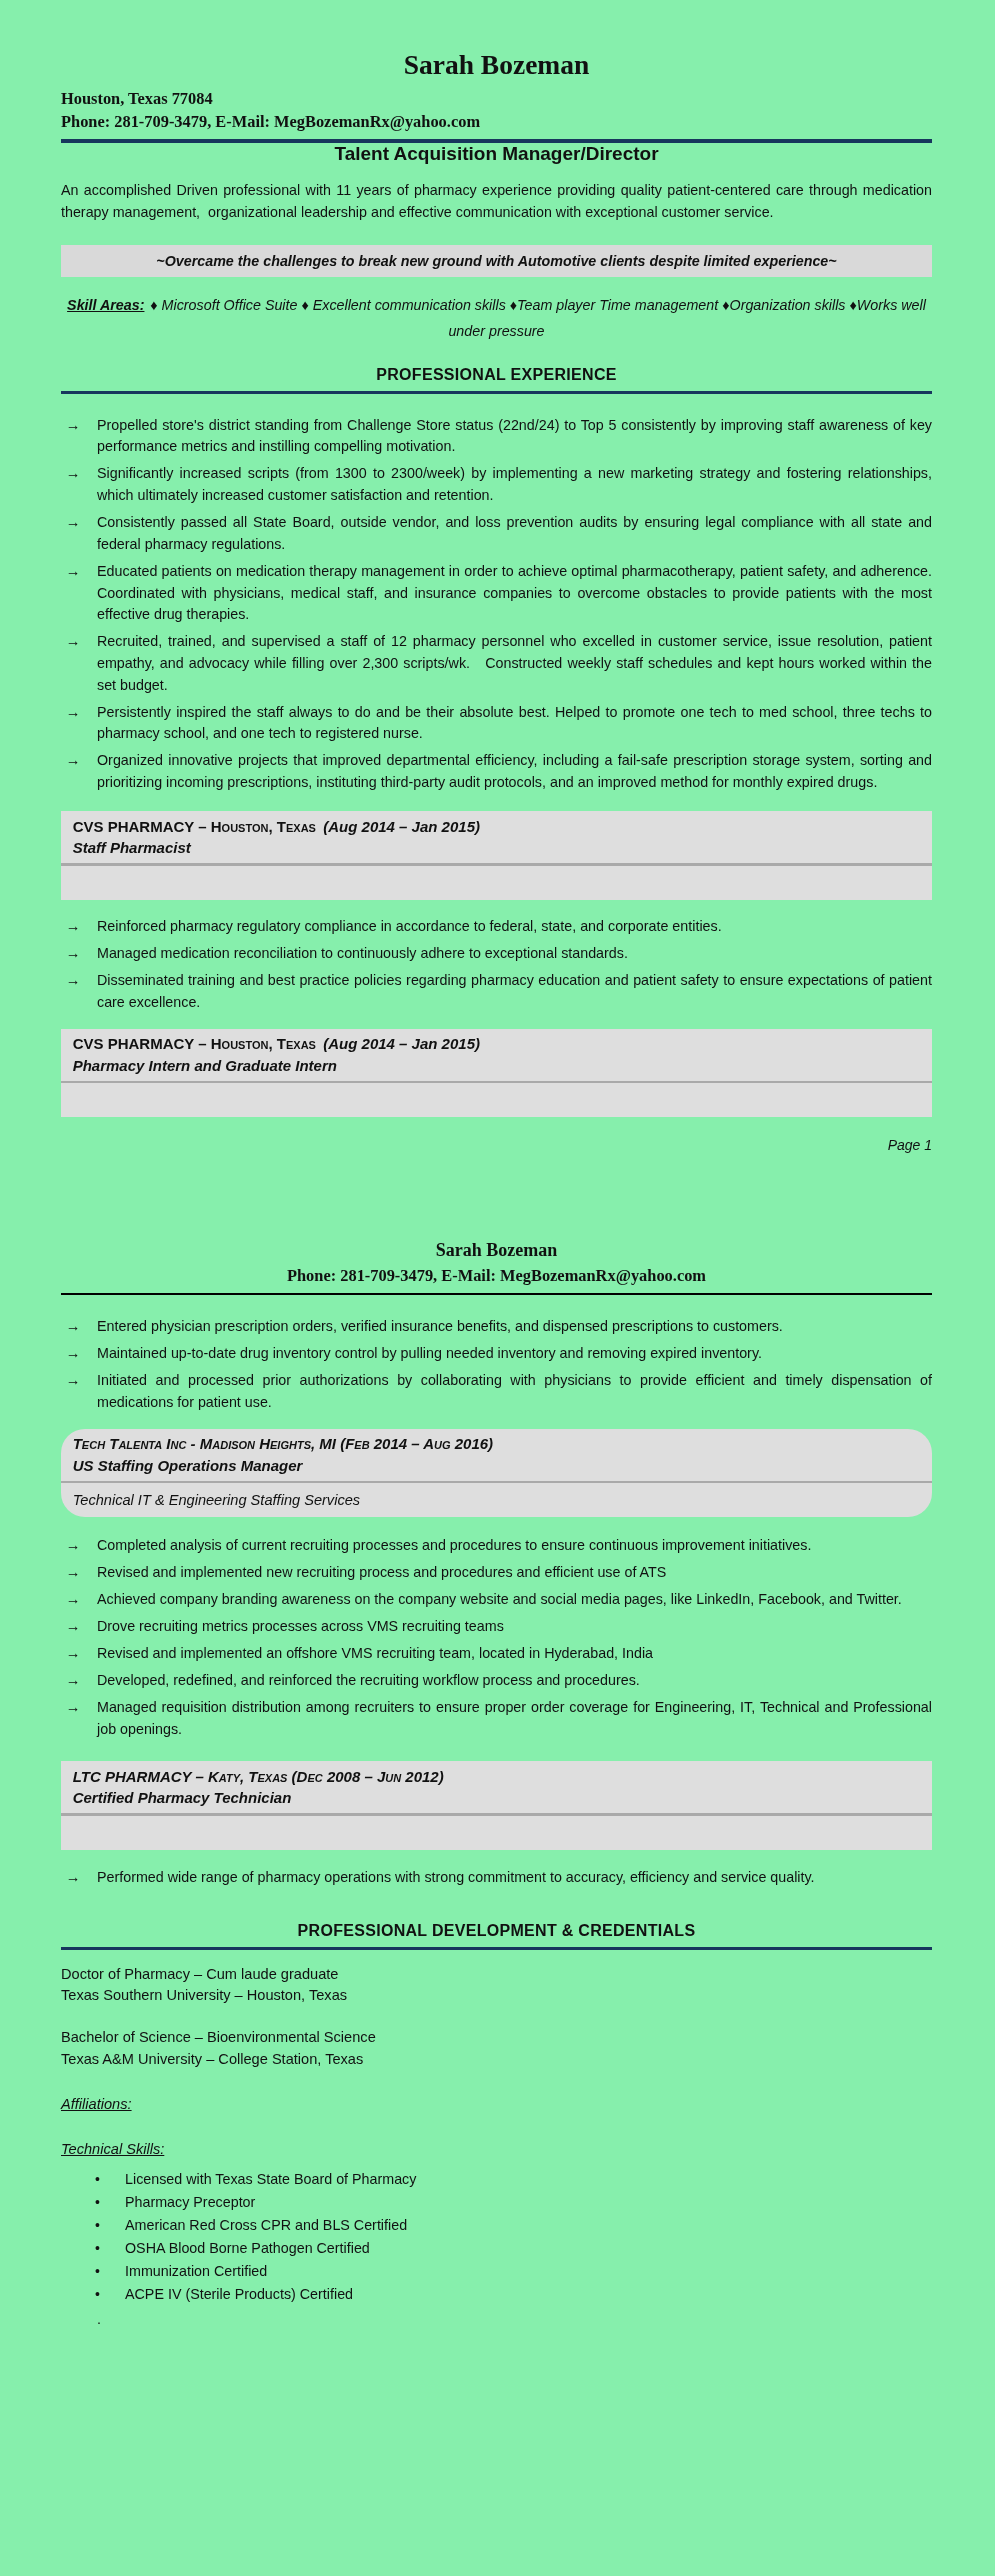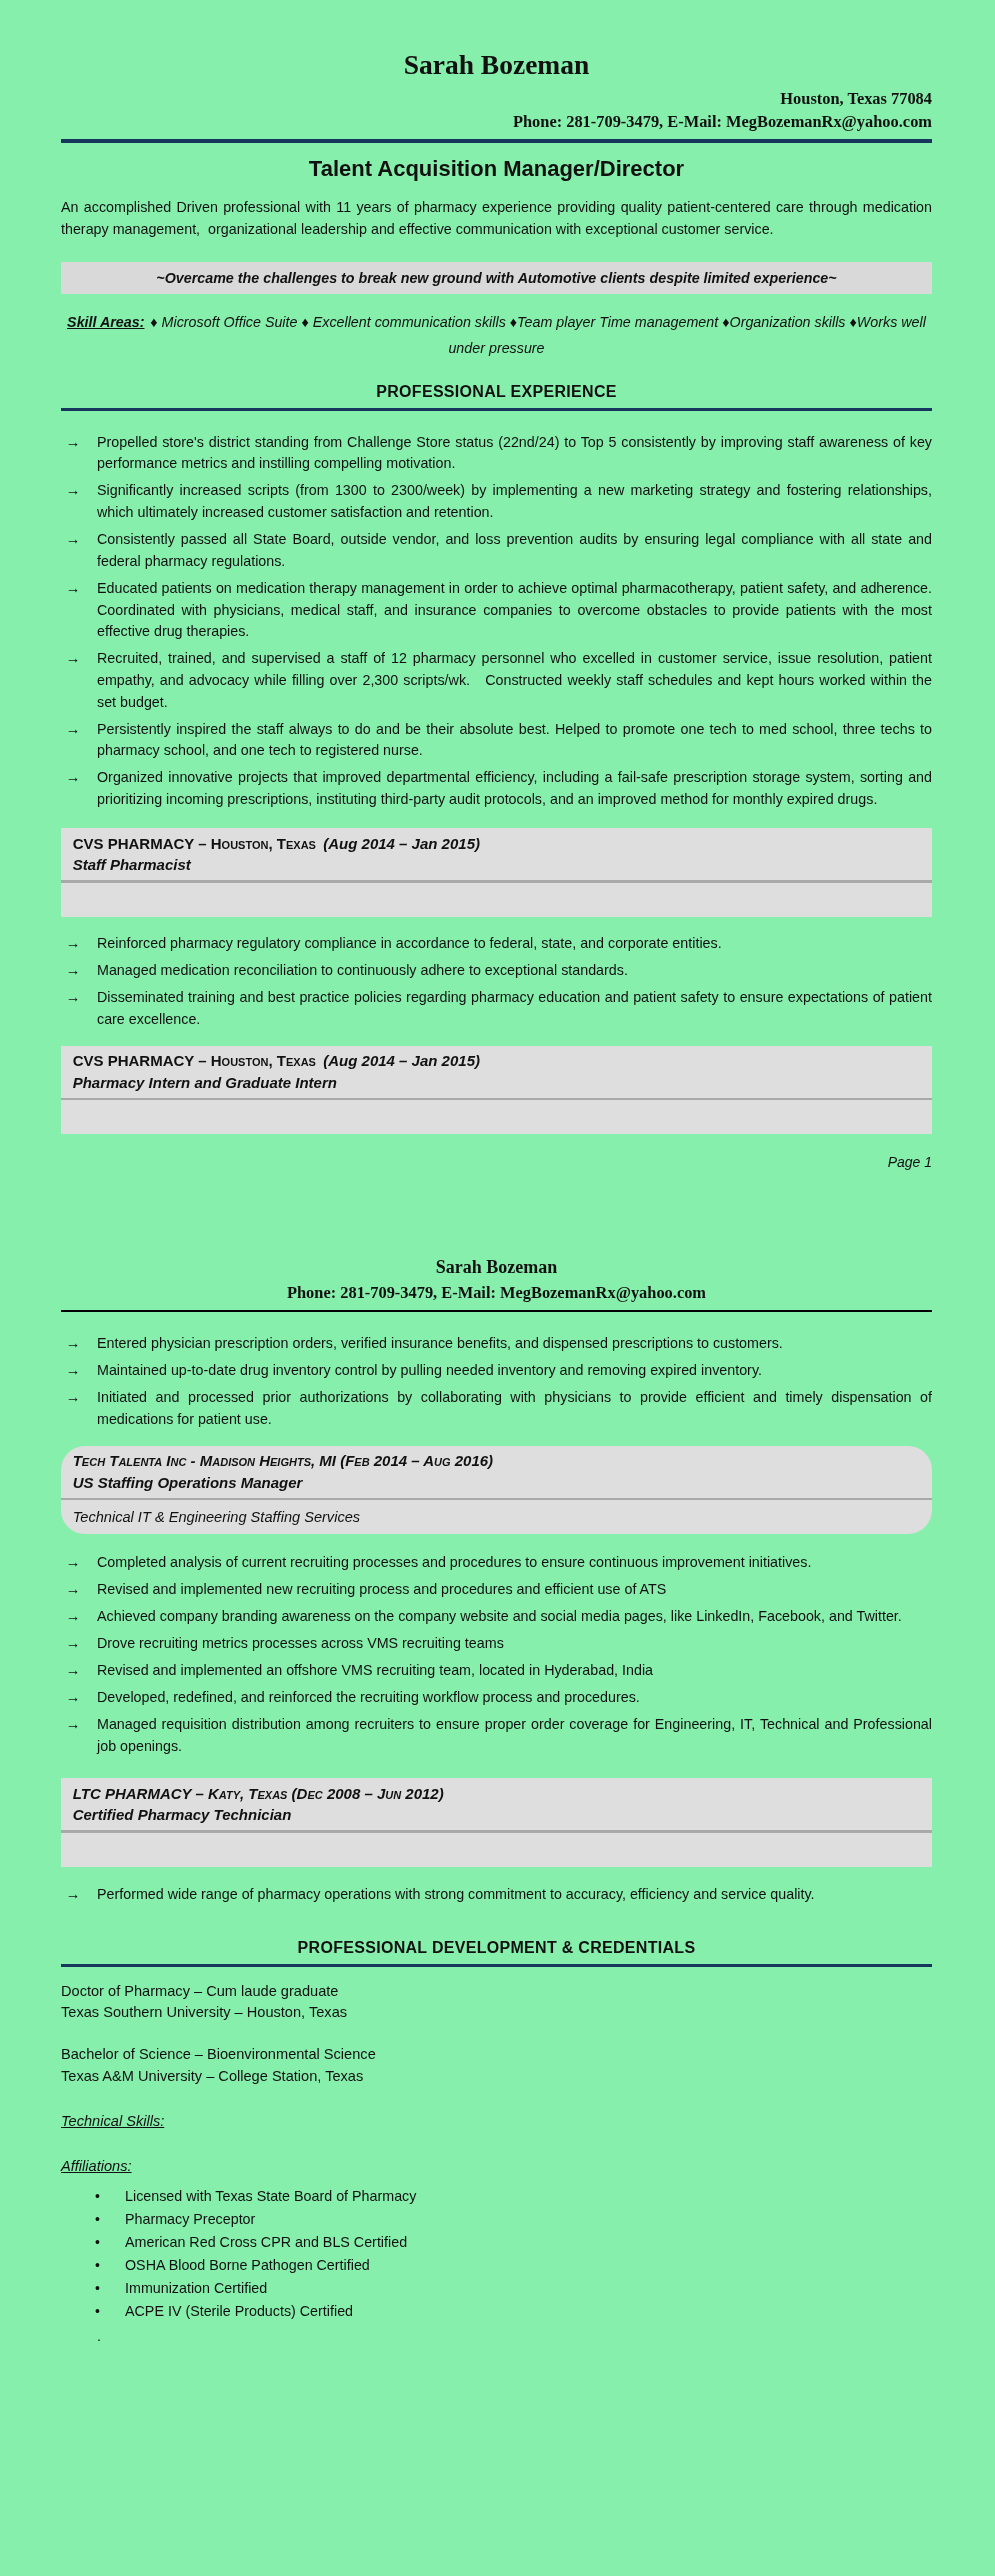--- a/index.html
+++ b/index.html
@@ -20,32 +20,31 @@
     font-family:"Liberation Serif", serif;
     font-weight:bold;
     font-size:27.5px;
     text-align:center;
     line-height:1.15;
   }
   .p1-address, .p1-contact {
     font-family:"Liberation Serif", serif;
     font-weight:bold;
     font-size:16.4px;
-    text-align:right;
+    text-align:left;
   }
   .p1-address { margin-top:8.2px; }
   .p1-contact { margin-top:3.5px; }
 
   .hr-navy { height:3.5px; background:#17365D; border:none; margin:7px 0 0 0; }
   .hr-navy.thin { height:2.9px; }
   .hr-black { height:2.9px; background:#000000; border:none; margin:7px 0 0 0; }
 
   .target {
-    margin-top:13px;
-    font-size:22px;
+    font-size:19px;
     font-weight:bold;
     text-align:center;
   }
   .summary {
     margin:15px 0 0 0;
     font-size:14.3px;
     line-height:21.7px;
     text-align:justify;
     white-space:pre-wrap;
   }
@@ -302,23 +301,23 @@
 
     <div class="sec-heading cred-heading">PROFESSIONAL DEVELOPMENT &amp; CREDENTIALS</div>
     <div class="hr-navy thin"></div>
 
     <div class="deg-title">Doctor of Pharmacy – Cum laude graduate</div>
     <div class="deg-school">Texas Southern University – Houston, Texas</div>
 
     <div class="deg-title second">Bachelor of Science – Bioenvironmental Science</div>
     <div class="deg-school">Texas A&amp;M University – College Station, Texas</div>
 
+    <div class="ital-label">Affiliations:</div>
+
     <div class="ital-label">Technical Skills:</div>
-
-    <div class="ital-label">Affiliations:</div>
 
     <ul class="dots">
 
         <li><span class="dot">•</span><span>Licensed with Texas State Board of Pharmacy</span></li>
 
         <li><span class="dot">•</span><span>Pharmacy Preceptor</span></li>
 
         <li><span class="dot">•</span><span>American Red Cross CPR and BLS Certified</span></li>
 
         <li><span class="dot">•</span><span>OSHA Blood Borne Pathogen Certified</span></li>

